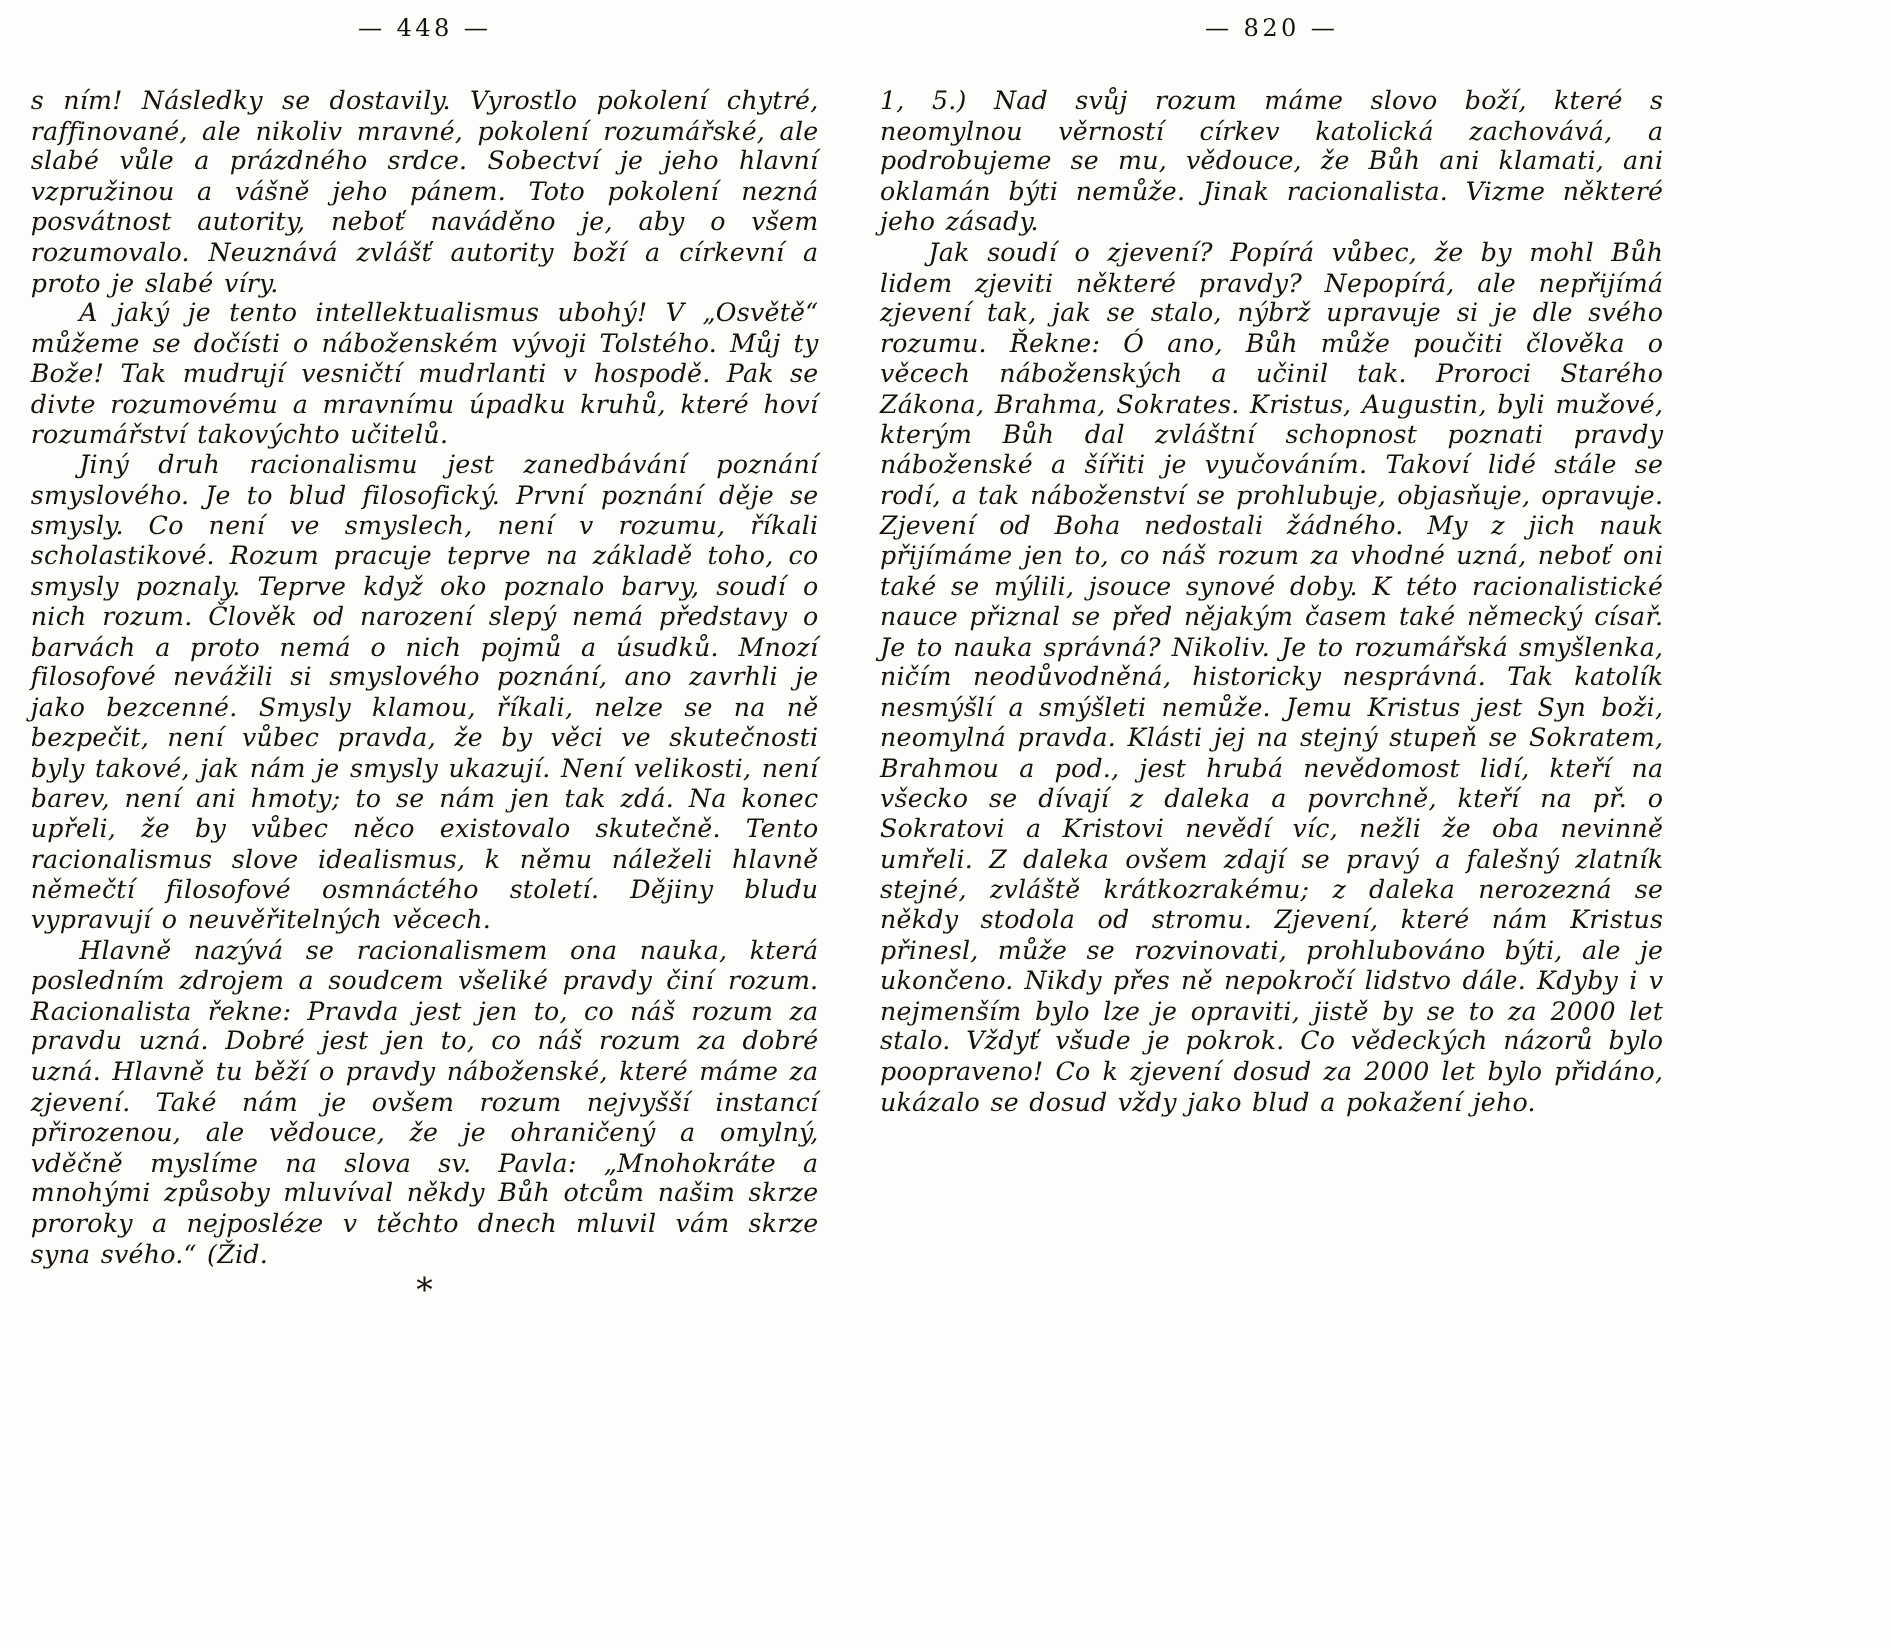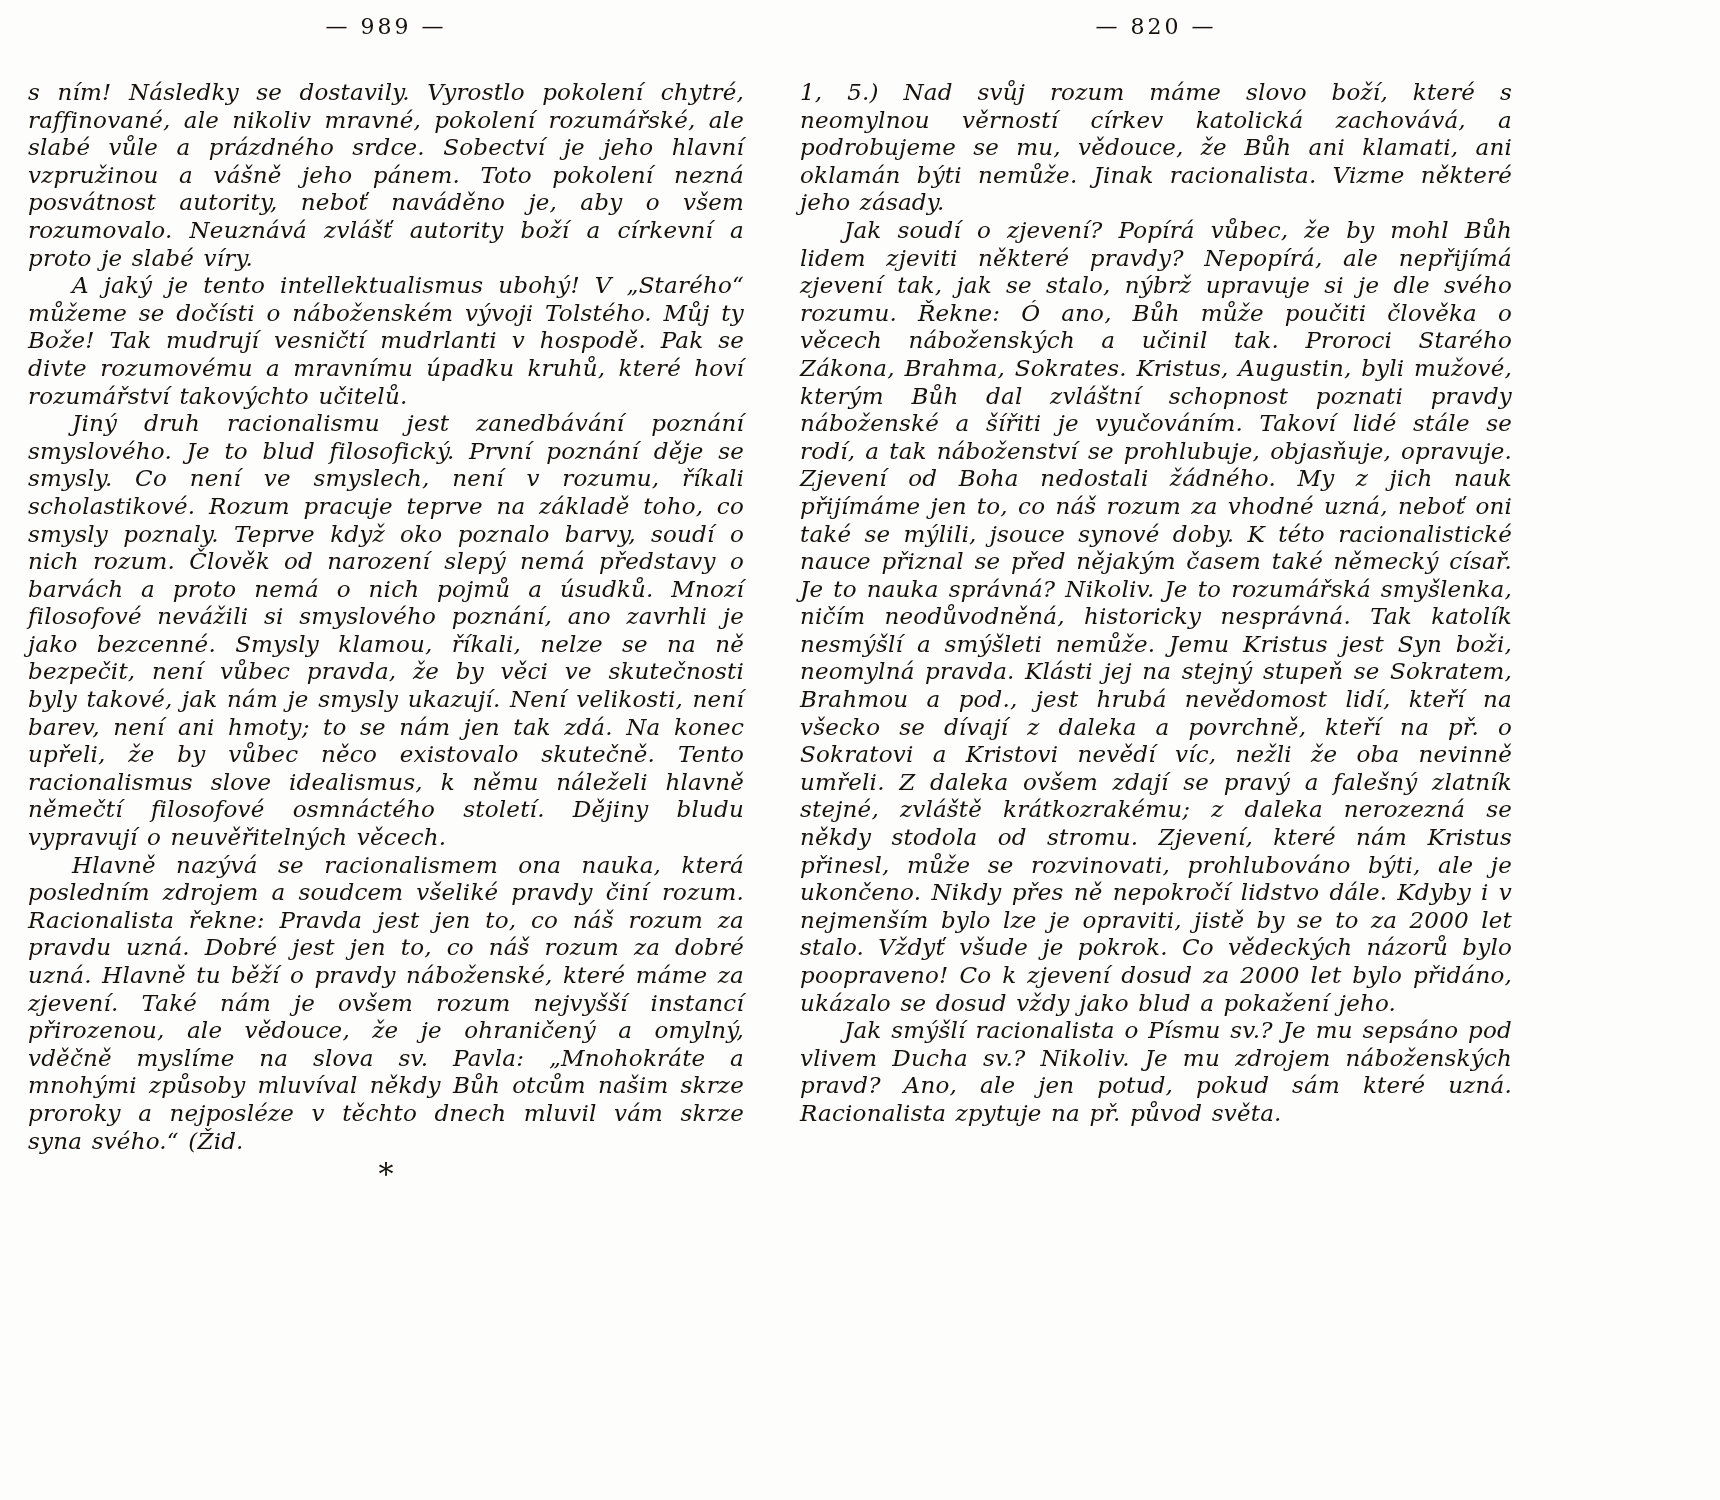--- a/index.html
+++ b/index.html
@@ -54,32 +54,31 @@
     margin-top: 4px;
     line-height: 30px;
   }
 </style>
 </head>
 <body>
 
 <div>
 
   <div class="column col-left">
-    <div class="page-number">— 989 —</div>
+    <div class="page-number">— 448 —</div>
     <div class="text-block" id="col-819">
         <p class="para">s ním! Následky se dostavily. Vyrostlo pokolení chytré, raffinované, ale nikoliv mravné, pokolení rozumářské, ale slabé vůle a prázdného srdce. Sobectví je jeho hlavní vzpružinou a vášně jeho pánem. Toto pokolení nezná posvátnost autority, neboť naváděno je, aby o všem rozumovalo. Neuznává zvlášť autority boží a církevní a proto je slabé víry.</p>
-        <p class="para indent">A jaký je tento intellektualismus ubohý! V „Starého“ můžeme se dočísti o náboženském vývoji Tolstého. Můj ty Bože! Tak mudrují vesničtí mudrlanti v hospodě. Pak se divte rozumovému a mravnímu úpadku kruhů, které hoví rozumářství takovýchto učitelů.</p>
+        <p class="para indent">A jaký je tento intellektualismus ubohý! V „Osvětě“ můžeme se dočísti o náboženském vývoji Tolstého. Můj ty Bože! Tak mudrují vesničtí mudrlanti v hospodě. Pak se divte rozumovému a mravnímu úpadku kruhů, které hoví rozumářství takovýchto učitelů.</p>
         <p class="para indent">Jiný druh racionalismu jest zanedbávání poznání smyslového. Je to blud filosofický. První poznání děje se smysly. Co není ve smyslech, není v rozumu, říkali scholastikové. Rozum pracuje teprve na základě toho, co smysly poznaly. Teprve když oko poznalo barvy, soudí o nich rozum. Člověk od narození slepý nemá představy o barvách a proto nemá o nich pojmů a úsudků. Mnozí filosofové nevážili si smyslového poznání, ano zavrhli je jako bezcenné. Smysly klamou, říkali, nelze se na ně bezpečit, není vůbec pravda, že by věci ve skutečnosti byly takové, jak nám je smysly ukazují. Není velikosti, není barev, není ani hmoty; to se nám jen tak zdá. Na konec upřeli, že by vůbec něco existovalo skutečně. Tento racionalismus slove idealismus, k němu náleželi hlavně němečtí filosofové osmnáctého století. Dějiny bludu vypravují o neuvěřitelných věcech.</p>
         <p class="para indent">Hlavně nazývá se racionalismem ona nauka, která posledním zdrojem a soudcem všeliké pravdy činí rozum. Racionalista řekne: Pravda jest jen to, co náš rozum za pravdu uzná. Dobré jest jen to, co náš rozum za dobré uzná. Hlavně tu běží o pravdy náboženské, které máme za zjevení. Také nám je ovšem rozum nejvyšší instancí přirozenou, ale vědouce, že je ohraničený a omylný, vděčně myslíme na slova sv. Pavla: „Mnohokráte a mnohými způsoby mluvíval někdy Bůh otcům našim skrze proroky a nejposléze v těchto dnech mluvil vám skrze syna svého.“ (Žid.</p>
       </div>
     <div class="footnote-star">*</div>
   </div>
 
   <div class="column col-right">
     <div class="page-number">— 820 —</div>
     <div class="text-block" id="col-820">
         <p class="para">1, 5.) Nad svůj rozum máme slovo boží, které s neomylnou věrností církev katolická zachovává, a podrobujeme se mu, vědouce, že Bůh ani klamati, ani oklamán býti nemůže. Jinak racionalista. Vizme některé jeho zásady.</p>
         <p class="para indent">Jak soudí o zjevení? Popírá vůbec, že by mohl Bůh lidem zjeviti některé pravdy? Nepopírá, ale nepřijímá zjevení tak, jak se stalo, nýbrž upravuje si je dle svého rozumu. Řekne: Ó ano, Bůh může poučiti člověka o věcech náboženských a učinil tak. Proroci Starého Zákona, Brahma, Sokrates. Kristus, Augustin, byli mužové, kterým Bůh dal zvláštní schopnost poznati pravdy náboženské a šířiti je vyučováním. Takoví lidé stále se rodí, a tak náboženství se prohlubuje, objasňuje, opravuje. Zjevení od Boha nedostali žádného. My z jich nauk přijímáme jen to, co náš rozum za vhodné uzná, neboť oni také se mýlili, jsouce synové doby. K této racionalistické nauce přiznal se před nějakým časem také německý císař. Je to nauka správná? Nikoliv. Je to rozumářská smyšlenka, ničím neodůvodněná, historicky nesprávná. Tak katolík nesmýšlí a smýšleti nemůže. Jemu Kristus jest Syn boži, neomylná pravda. Klásti jej na stejný stupeň se Sokratem, Brahmou a pod., jest hrubá nevědomost lidí, kteří na všecko se dívají z daleka a povrchně, kteří na př. o Sokratovi a Kristovi nevědí víc, nežli že oba nevinně umřeli. Z daleka ovšem zdají se pravý a falešný zlatník stejné, zvláště krátkozrakému; z daleka nerozezná se někdy stodola od stromu. Zjevení, které nám Kristus přinesl, může se rozvinovati, prohlubováno býti, ale je ukončeno. Nikdy přes ně nepokročí lidstvo dále. Kdyby i v nejmenším bylo lze je opraviti, jistě by se to za 2000 let stalo. Vždyť všude je pokrok. Co vědeckých názorů bylo poopraveno! Co k zjevení dosud za 2000 let bylo přidáno, ukázalo se dosud vždy jako blud a pokažení jeho.</p>
-        <p class="para indent">Jak smýšlí racionalista o Písmu sv.? Je mu sepsáno pod vlivem Ducha sv.? Nikoliv. Je mu zdrojem náboženských pravd? Ano, ale jen potud, pokud sám které uzná. Racionalista zpytuje na př. původ světa.</p>
       </div>
   </div>
 
 </div>
 
 </body></html>

